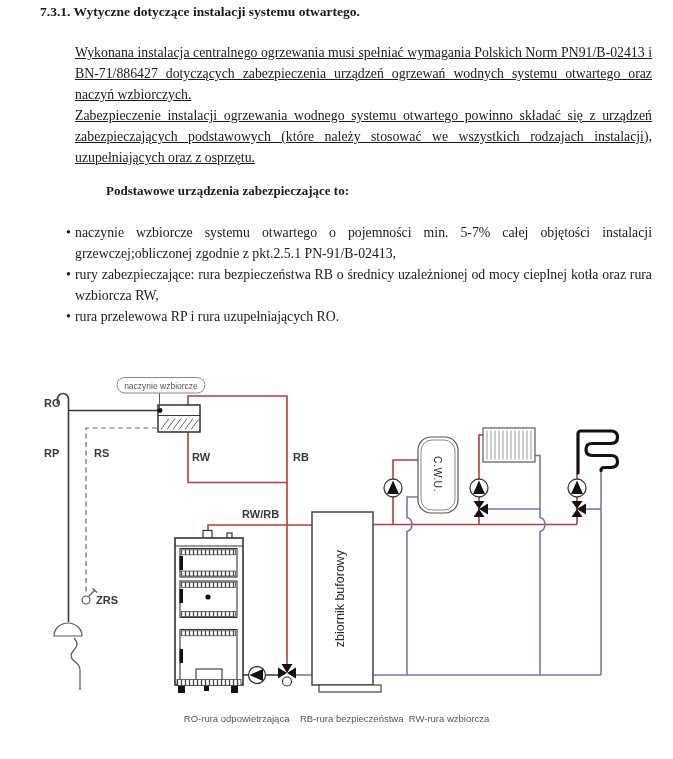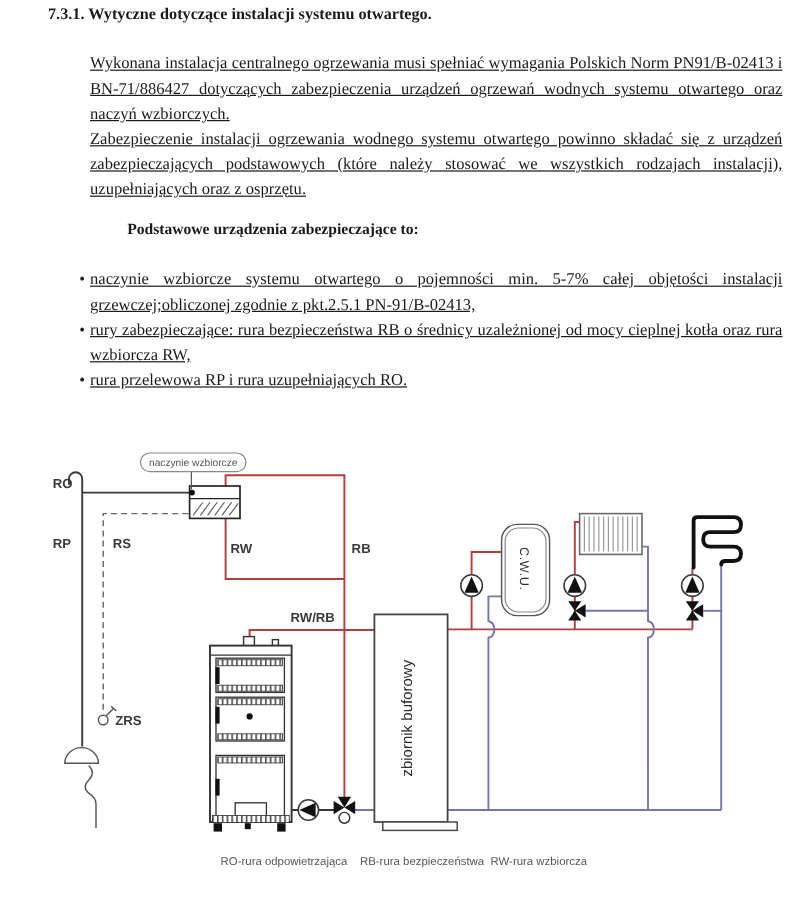--- a/index.html
+++ b/index.html
@@ -5,21 +5,21 @@
   html,body{margin:0;padding:0;background:#fff;}
   .page{position:relative;width:673px;height:759px;background:#fff;overflow:hidden;
         font-family:"Liberation Serif", serif;color:#1a1a1a;}
   .heading{position:absolute;left:40px;top:4px;width:600px;font-size:13.5px;font-weight:bold;}
   .paras{position:absolute;left:75px;top:42px;width:577px;font-size:13.8px;line-height:21px;text-align:justify;}
   .paras p{margin:0;text-decoration:underline;}
   .subheading{position:absolute;left:58px;top:183px;font-size:13px;font-weight:bold;margin-left:48px;}
   .bullets{position:absolute;left:66px;top:222px;width:586px;font-size:13.8px;line-height:21px;}
   .bullet{display:flex;}
   .bullet .dot{width:9px;flex:0 0 9px;}
-  .bullet .txt{flex:1;text-align:justify;text-decoration:underline;}
+  .bullet .txt{flex:1;text-align:justify;}
   .legend{position:absolute;left:0;top:711px;width:673px;text-align:center;
           font-family:"Liberation Sans", sans-serif;font-size:9.5px;line-height:16.5px;color:#555;}
   .legend div{white-space:pre;}
   svg.diagram{position:absolute;left:0;top:0;pointer-events:none;}
   .lbl{font-family:"Liberation Sans", sans-serif;font-size:11px;font-weight:700;fill:#3a3a3a;}
   .small-lbl{font-family:"Liberation Sans", sans-serif;font-size:8.5px;font-weight:400;fill:#555;}
   .tank-lbl{font-family:"Liberation Sans", sans-serif;fill:#2b2b2b;}
 </style>
 </head>
 <body>

